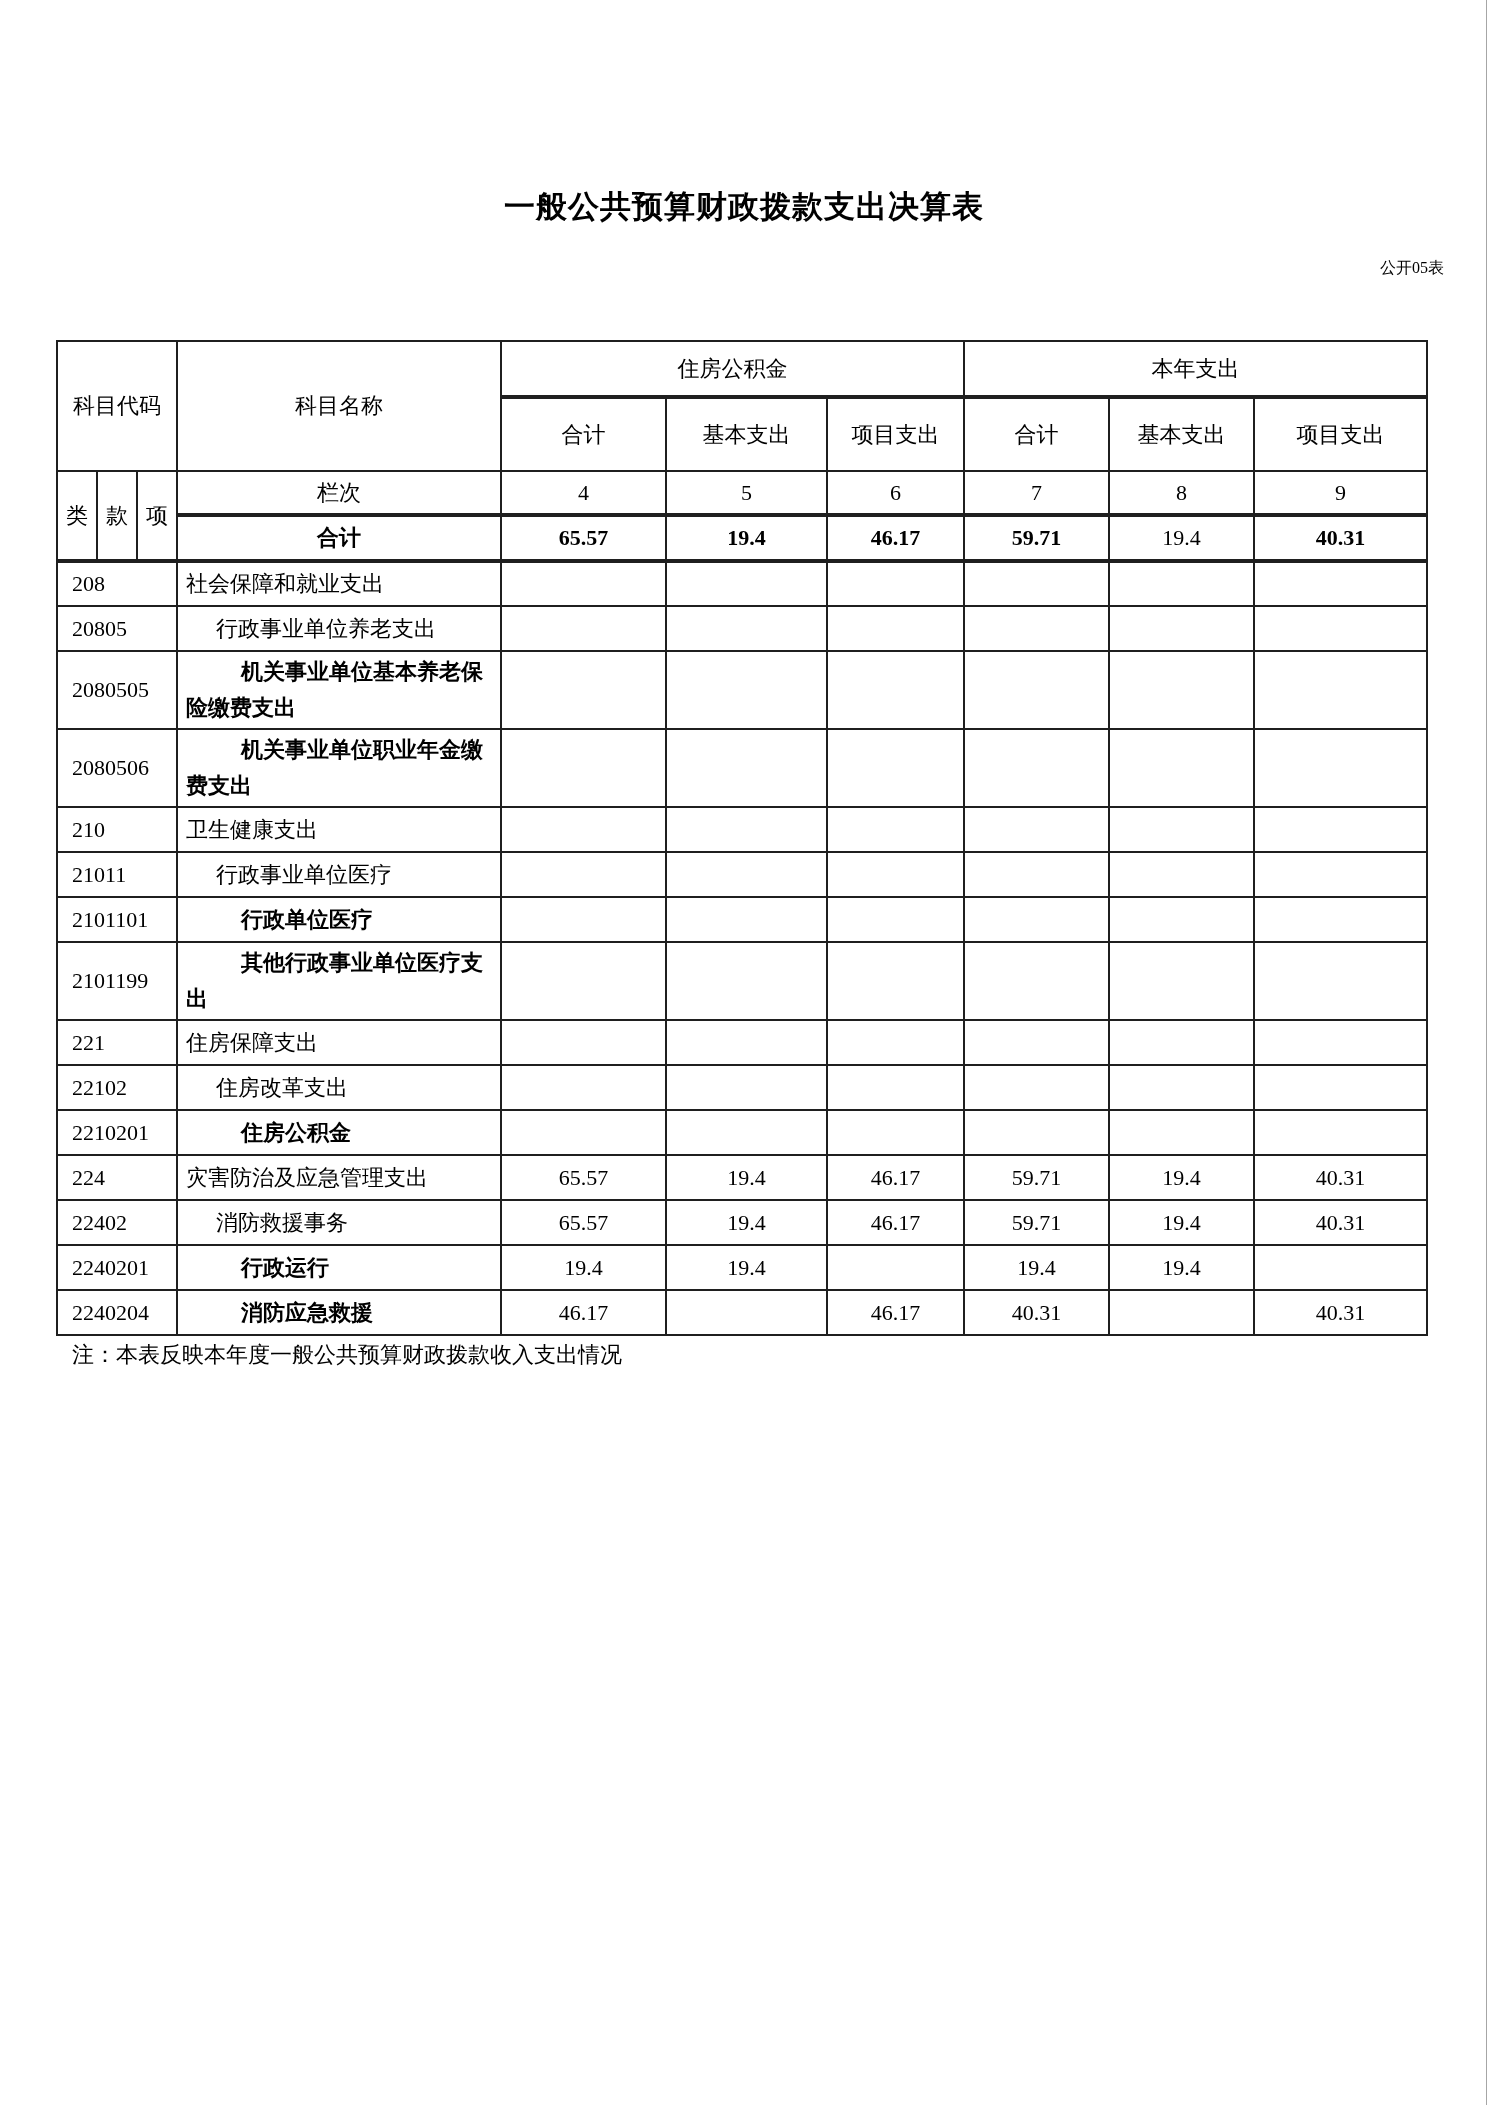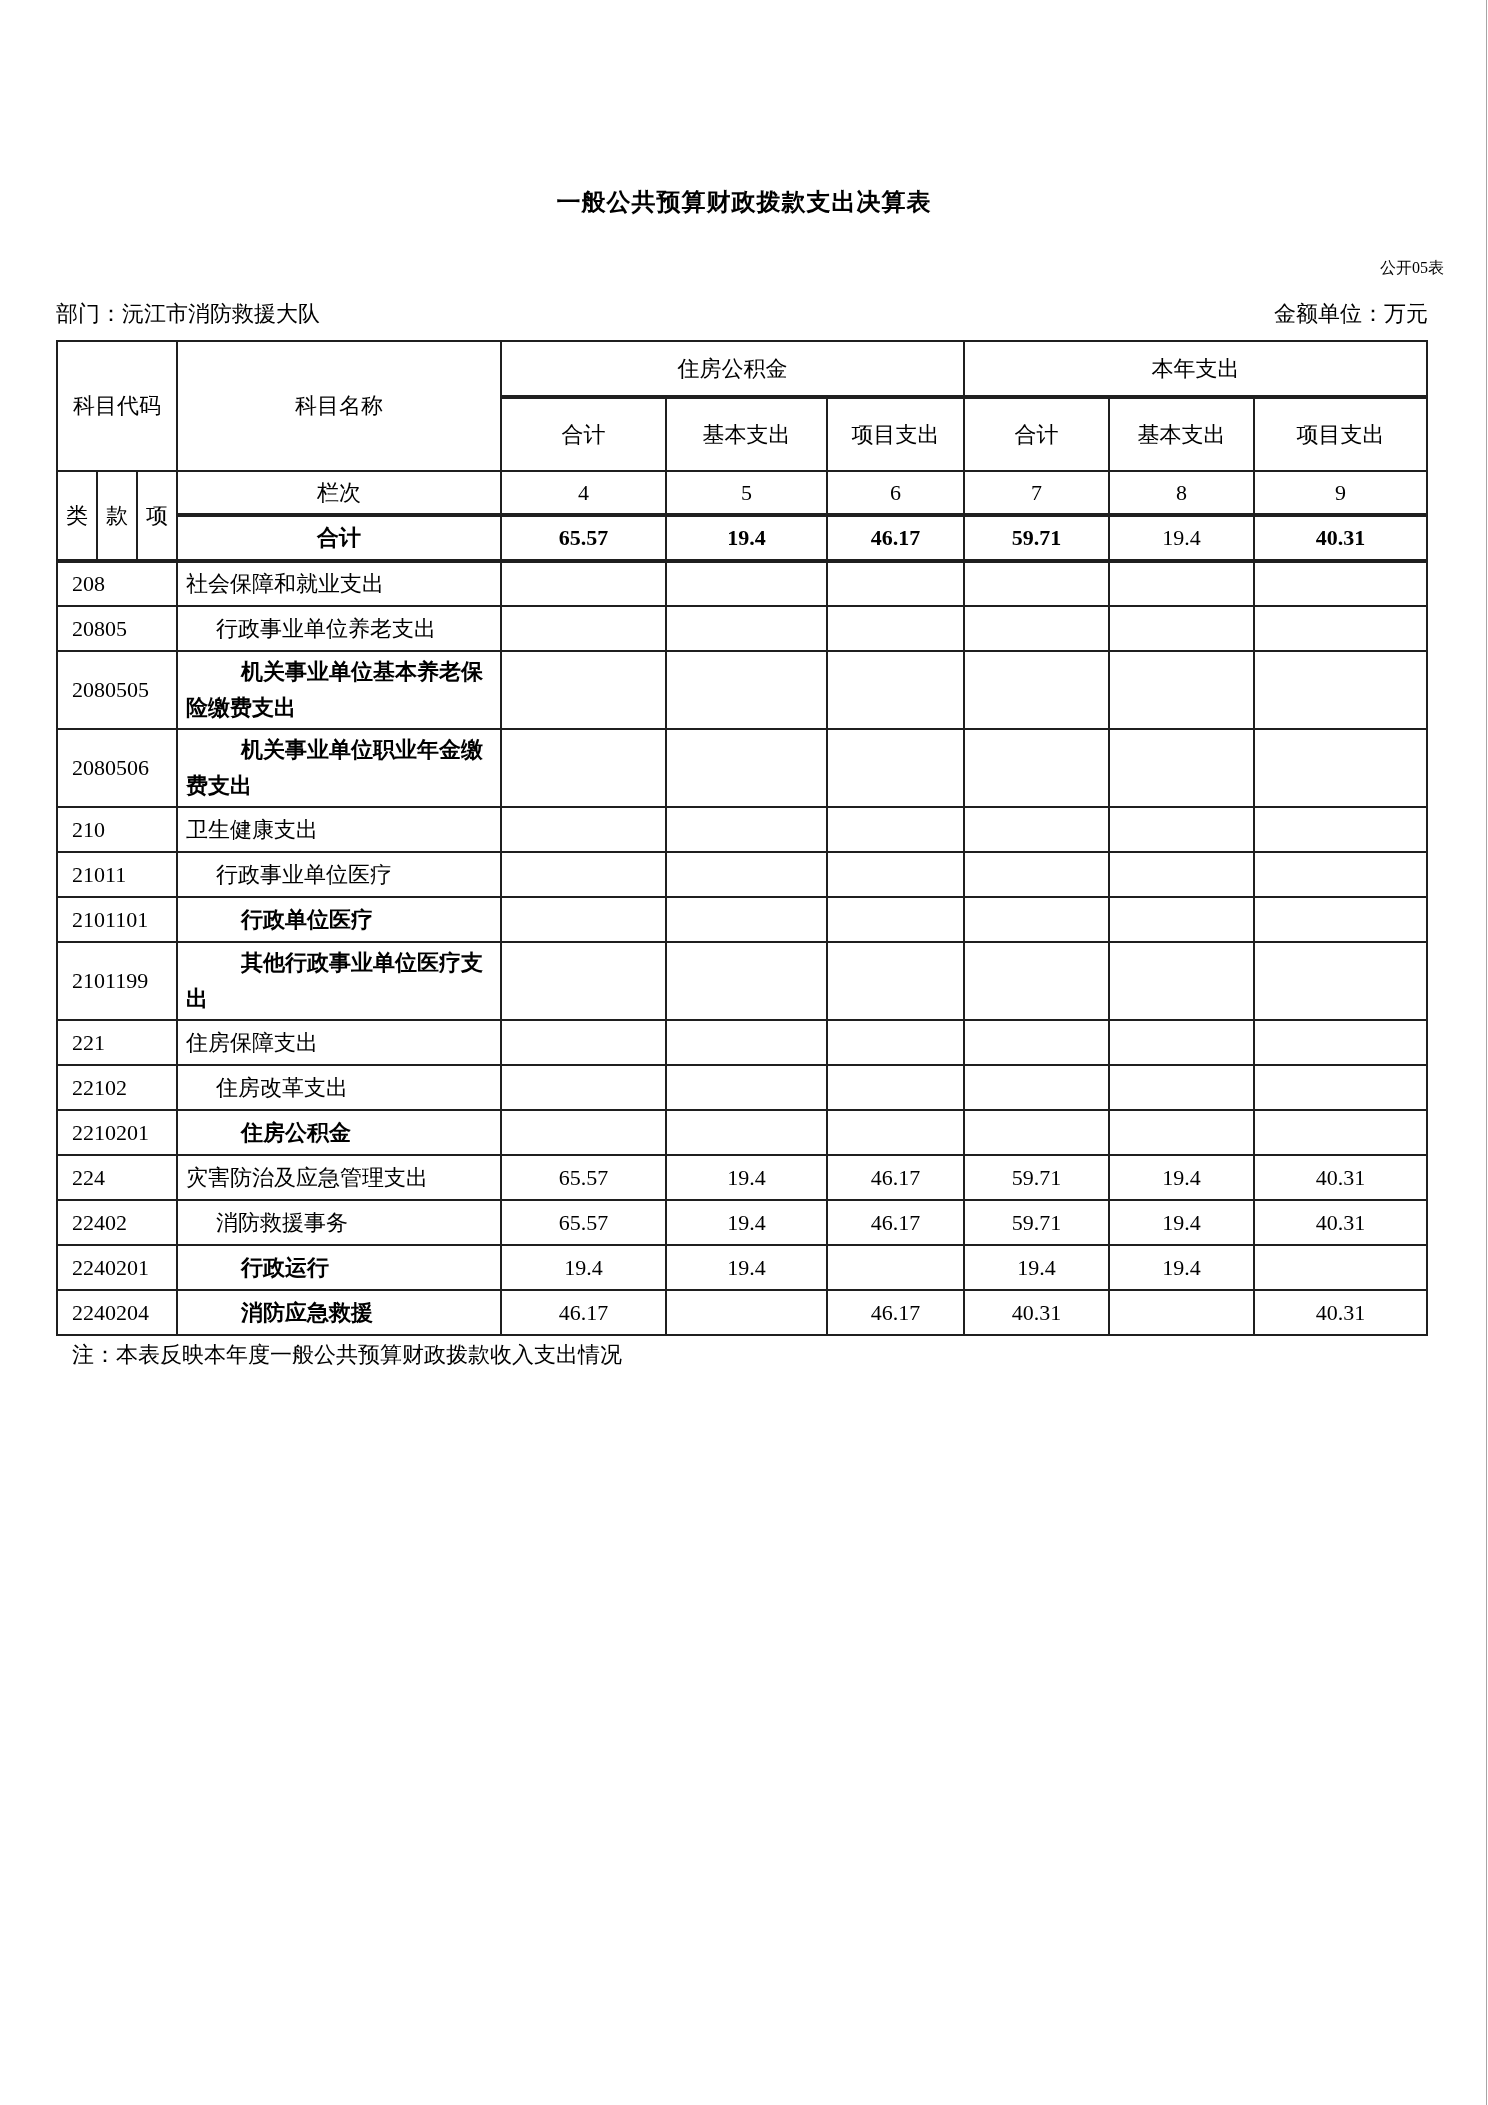--- a/index.html
+++ b/index.html
@@ -8,21 +8,21 @@
     position:relative; width:1488px; height:2105px; background:#ffffff;
     font-family:"Liberation Serif","DejaVu Serif",serif; color:#000000;
     overflow:hidden;
   }
   .page-edge-line {
     position:absolute; top:0; right:1px; width:1px; height:100%;
     background:#a6a6a6;
   }
   .title {
     position:absolute; top:186px; left:0; width:100%;
-    text-align:center; font-size:24px; font-weight:bold; letter-spacing:1px;
+    text-align:center; font-size:31px; font-weight:bold; letter-spacing:1px;
   }
   .table-label {
     position:absolute; top:258px; right:44px; font-size:16px;
   }
   .meta-row {
     position:absolute; top:299px; left:56px; width:1372px;
     display:flex; justify-content:space-between; font-size:22px;
   }
   table.budget-table {
     position:absolute; left:56px; top:340px; width:1370px;
@@ -61,24 +61,20 @@
 </head>
 <body>
 
 <div class="page">
   <div class="page-edge-line"></div>
 
   <div class="title">一般公共预算财政拨款支出决算表</div>
 
   <div class="table-label">公开05表</div>
 
-  <div class="meta-row">
-    <span>部门：沅江市消防救援大队</span>
-    <span>金额单位：万元</span>
-  </div>
 
   <table class="budget-table">
     <colgroup>
       <col style="width:40px">
         <col style="width:40px">
         <col style="width:40px">
       <col style="width:324px">
       <col style="width:165px">
         <col style="width:161px">
         <col style="width:137px">

